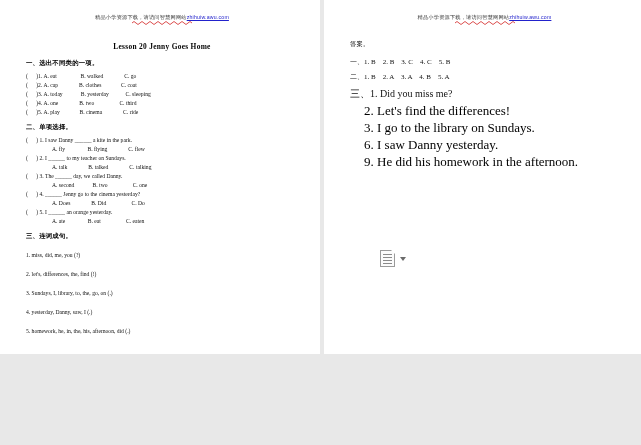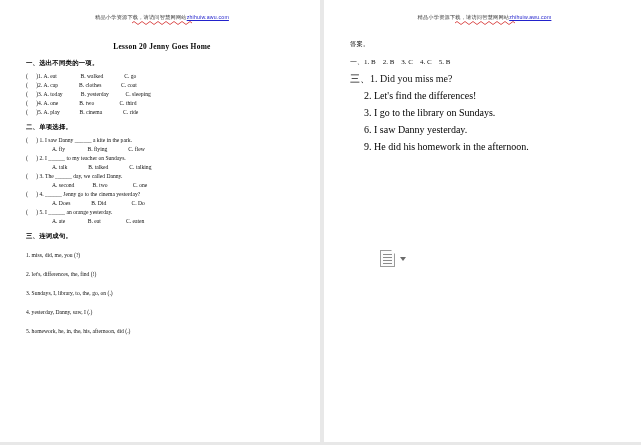--- a/index.html
+++ b/index.html
@@ -3,21 +3,21 @@
 <meta charset="utf-8">
 <style>
   html, body {
     margin: 0;
     padding: 0;
     background: #e8e8e8;
     font-family: "Liberation Serif", serif;
   }
   .page-wrap {
     width: 641px;
-    height: 442px;
+    height: 354px;
     position: relative;
     background: #1d4ed8;
     overflow: hidden;
   }
   .page {
     position: absolute;
     top: 0;
     background: #ffffff;
     height: 445px;
     box-sizing: border-box;
@@ -120,21 +120,21 @@
     font-size: 7px;
     line-height: 15px;
     color: #111;
     white-space: pre;
   }
   .ans-line.big {
     font-size: 10px;
     line-height: 17px;
   }
   .ans-sub {
-    font-size: 10px;
+    font-size: 13px;
     line-height: 17px;
     padding-left: 14px;
     white-space: pre;
   }
 
   .doc-icon {
     position: absolute;
     left: 56px;
     top: 250px;
     display: flex;
@@ -233,20 +233,21 @@
       <span class="wm-squiggle">
         <svg width="60" height="5" viewBox="0 0 60 5">
             <path d="M0 3 Q 2 0 4 3 T 8 3 T 12 3 T 16 3 T 20 3 T 24 3 T 28 3 T 32 3 T 36 3 T 40 3 T 44 3 T 48 3 T 52 3 T 56 3 T 60 3" fill="none" stroke="#cc0000" stroke-width="0.7"></path>
           </svg>
       </span>
     </div>
 
     <div class="ans-label">答案。</div>
 
     <div class="ans-line"><span>一、</span><span>1. B    2. B    3. C    4. C    5. B</span></div>
+    <div class="ans-line"><span>二、</span><span>1. B    2. A    3. A    4. B    5. A</span></div>
 
     <div class="ans-line big"><span>三、</span><span>1. Did you miss me?</span></div>
     <div class="ans-sub">2. Let's find the differences!</div>
     <div class="ans-sub">3. I go to the library on Sundays.</div>
     <div class="ans-sub">6. I saw Danny yesterday.</div>
     <div class="ans-sub">9. He did his homework in the afternoon.</div>
 
     <div class="doc-icon">
       <span class="sheet">
           <span class="corner"></span>

